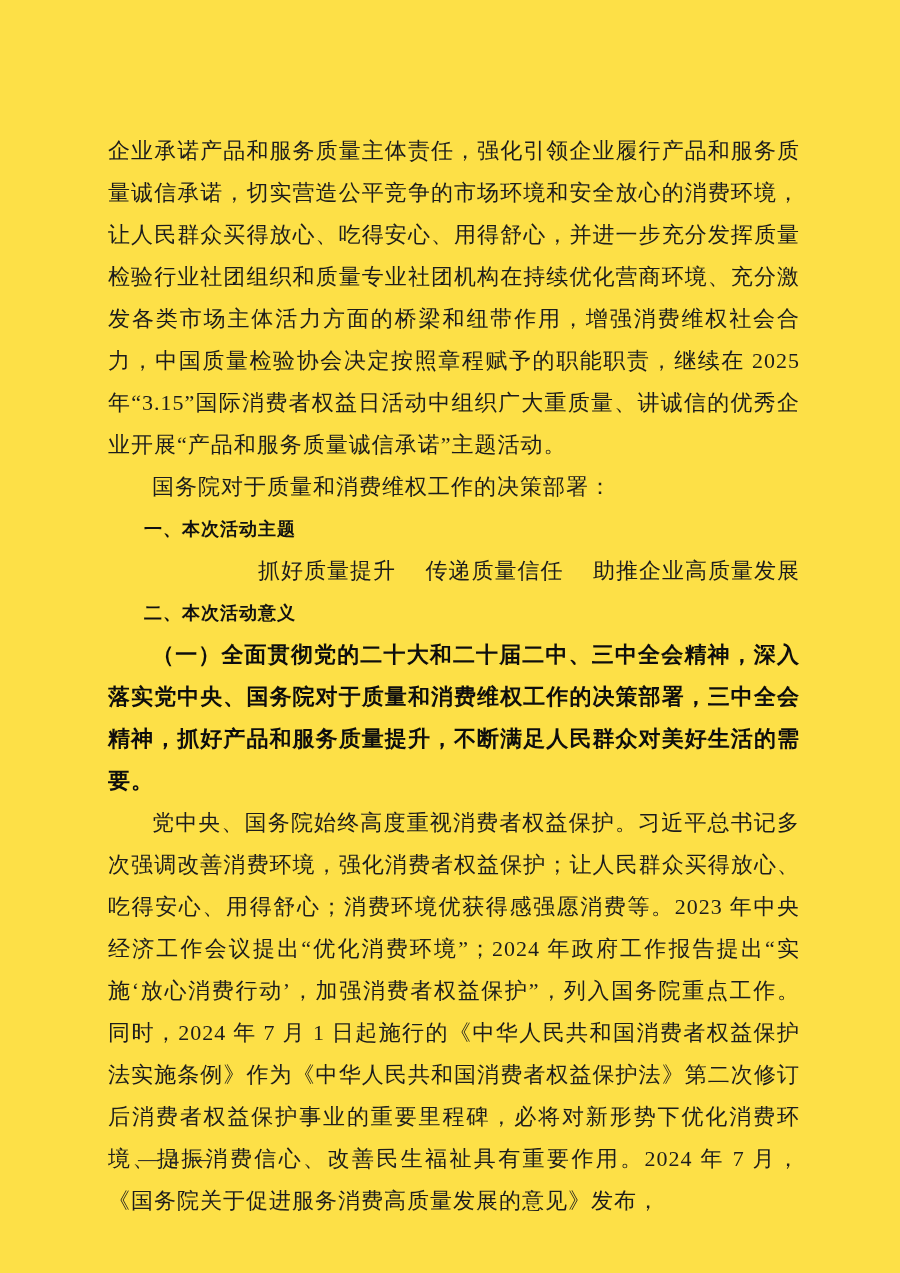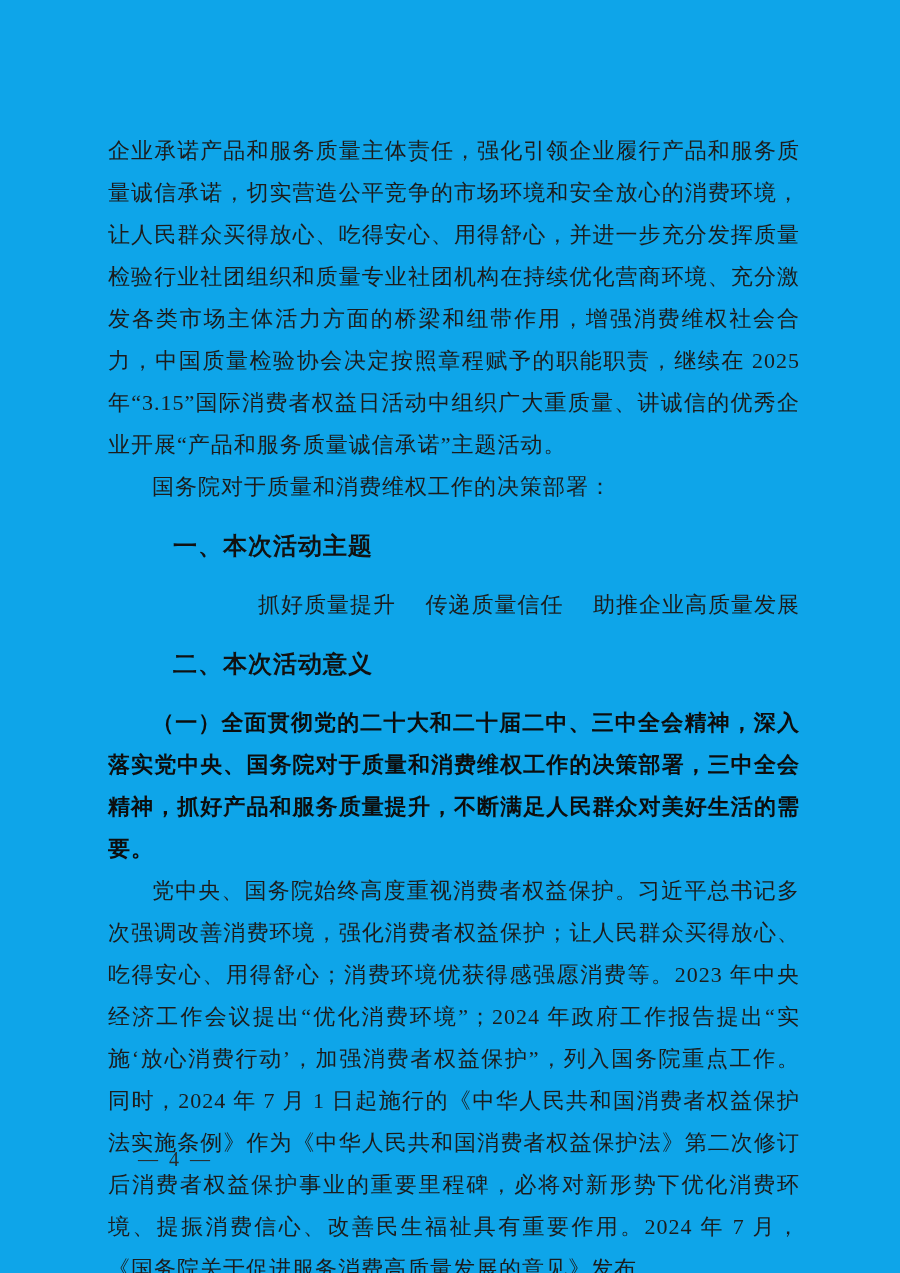--- a/index.html
+++ b/index.html
@@ -4,46 +4,46 @@
 <style>
   html, body {
     margin: 0;
     padding: 0;
     background: #ffffff;
   }
   .page {
     position: relative;
     width: 900px;
     height: 1273px;
-    background: #0ea5e9;
+    background: #fde047;
     box-sizing: border-box;
     padding: 130px 100px 0 108px;
     overflow: hidden;
     color: #1c1c1c;
   }
   .body-text {
     font-family: "Liberation Serif", "DejaVu Serif", serif;
     font-size: 22px;
     line-height: 42px;
     letter-spacing: 1px;
     text-align: justify;
     text-justify: inter-ideograph;
     margin: 0;
     color: #1c1c1c;
   }
   .indent { text-indent: 2em; }
   .no-indent { text-indent: 0; }
   .heading {
     font-family: "Liberation Sans", "DejaVu Sans", sans-serif;
     font-weight: bold;
-    font-size: 24px;
+    font-size: 18px;
     line-height: 42px;
     letter-spacing: 1px;
     text-indent: 2em;
-    margin: 17px;
+    margin: 0;
     color: #111111;
   }
   .theme-line {
     text-indent: 2em;
     text-align: right;
   }
   .bold-kai {
     font-weight: bold;
     color: #0d0d0d;
   }

